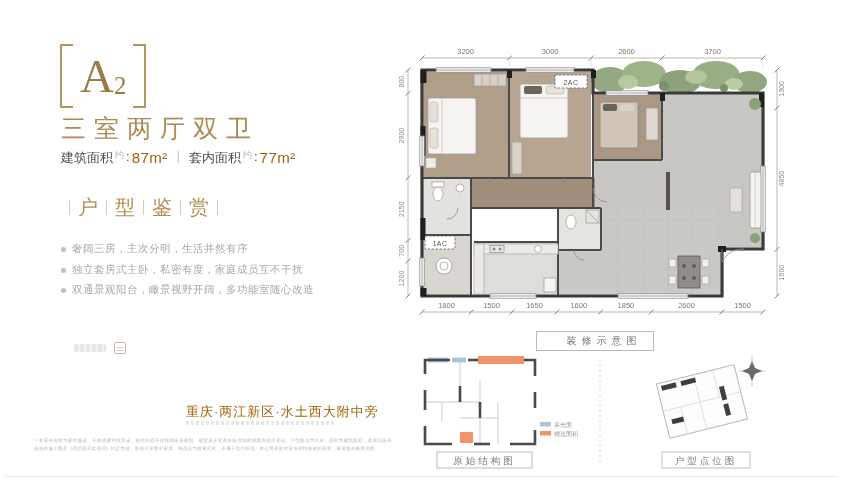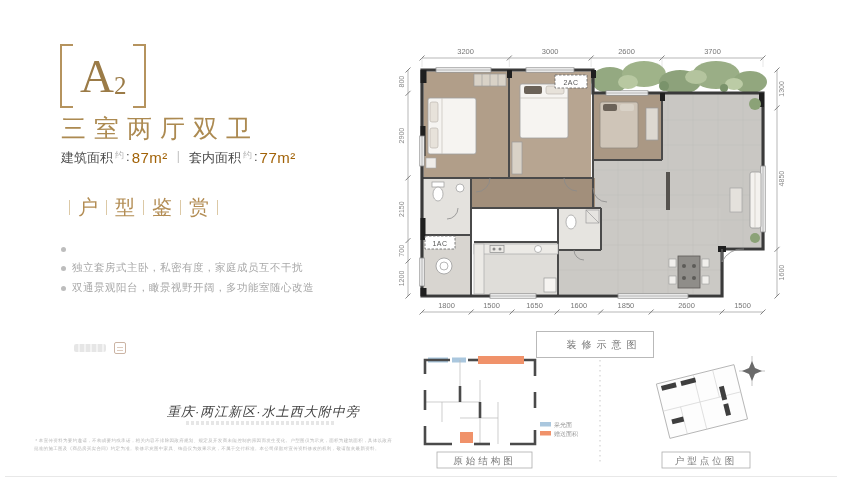--- a/index.html
+++ b/index.html
@@ -38,29 +38,29 @@
   .bullet-dot{width:5px;height:5px;border-radius:50%;background:#bdbdbd;margin:4px 6px 0 0;flex:none;}
   .bullet-text{font-size:10.5px;color:#a8a8a8;letter-spacing:.5px;line-height:11px;}
 
   .dev-logo{left:74px;top:342px;display:flex;align-items:center;gap:8px;opacity:.85;}
   .dev-word{width:32px;height:8px;border-radius:2px;
     background:repeating-linear-gradient(90deg,#e2e2e2 0 4px,#f2f2f2 4px 6px);}
   .dev-stamp{width:10px;height:10px;border:1px solid #c2a795;border-radius:2px;position:relative;}
   .dev-stamp::after{content:"";position:absolute;left:2px;top:2px;right:2px;bottom:2px;
     background:repeating-linear-gradient(0deg,#d8c2b2 0 1px,transparent 1px 3px);}
 
-  .location{left:167px;top:403px;font-size:13px;color:#404040;letter-spacing:1px;font-style:italic;}
+  .location{left:186px;top:403px;font-size:13px;color:#a16207;letter-spacing:1px;}
   .location-sub{left:186px;top:421px;width:150px;height:4px;opacity:.7;
     background:repeating-linear-gradient(90deg,#dcdcdc 0 3px,transparent 3px 5px);}
 
   .disclaimer{left:34px;top:437px;width:358px;font-size:4.5px;line-height:8px;
     color:#b6b6b6;text-align:justify;letter-spacing:.3px;}
 
   
-  .plan-caption{left:536px;top:331px;width:118px;height:27px;border:1px solid #b9b9b9;
+  .plan-caption{left:536px;top:331px;width:118px;height:20px;border:1px solid #b9b9b9;
     display:flex;align-items:center;justify-content:center;
     font-size:10px;color:#757575;letter-spacing:5px;padding-left:18px;box-sizing:border-box;}
 
   .card-bottom{left:5px;top:476px;width:832px;height:18px;border-top:1px solid #e8e8e8;}
 
   svg text{font-family:"Liberation Sans",sans-serif;}
 </style>
 </head>
 <body>
 
@@ -95,20 +95,21 @@
   <div class="sec-bar"></div>
   <span class="sec-char">鉴</span>
   <div class="sec-bar"></div>
   <span class="sec-char">赏</span>
   <div class="sec-bar"></div>
 </div>
 
 <div class="abs bullets">
   <div class="bullet-row">
     <span class="bullet-dot"></span>
+    <span class="bullet-text">奢阔三房，主次分明，生活井然有序</span>
   </div>
   <div class="bullet-row">
     <span class="bullet-dot"></span>
     <span class="bullet-text">独立套房式主卧，私密有度，家庭成员互不干扰</span>
   </div>
   <div class="bullet-row">
     <span class="bullet-dot"></span>
     <span class="bullet-text">双通景观阳台，瞰景视野开阔，多功能室随心改造</span>
   </div>
 </div>

